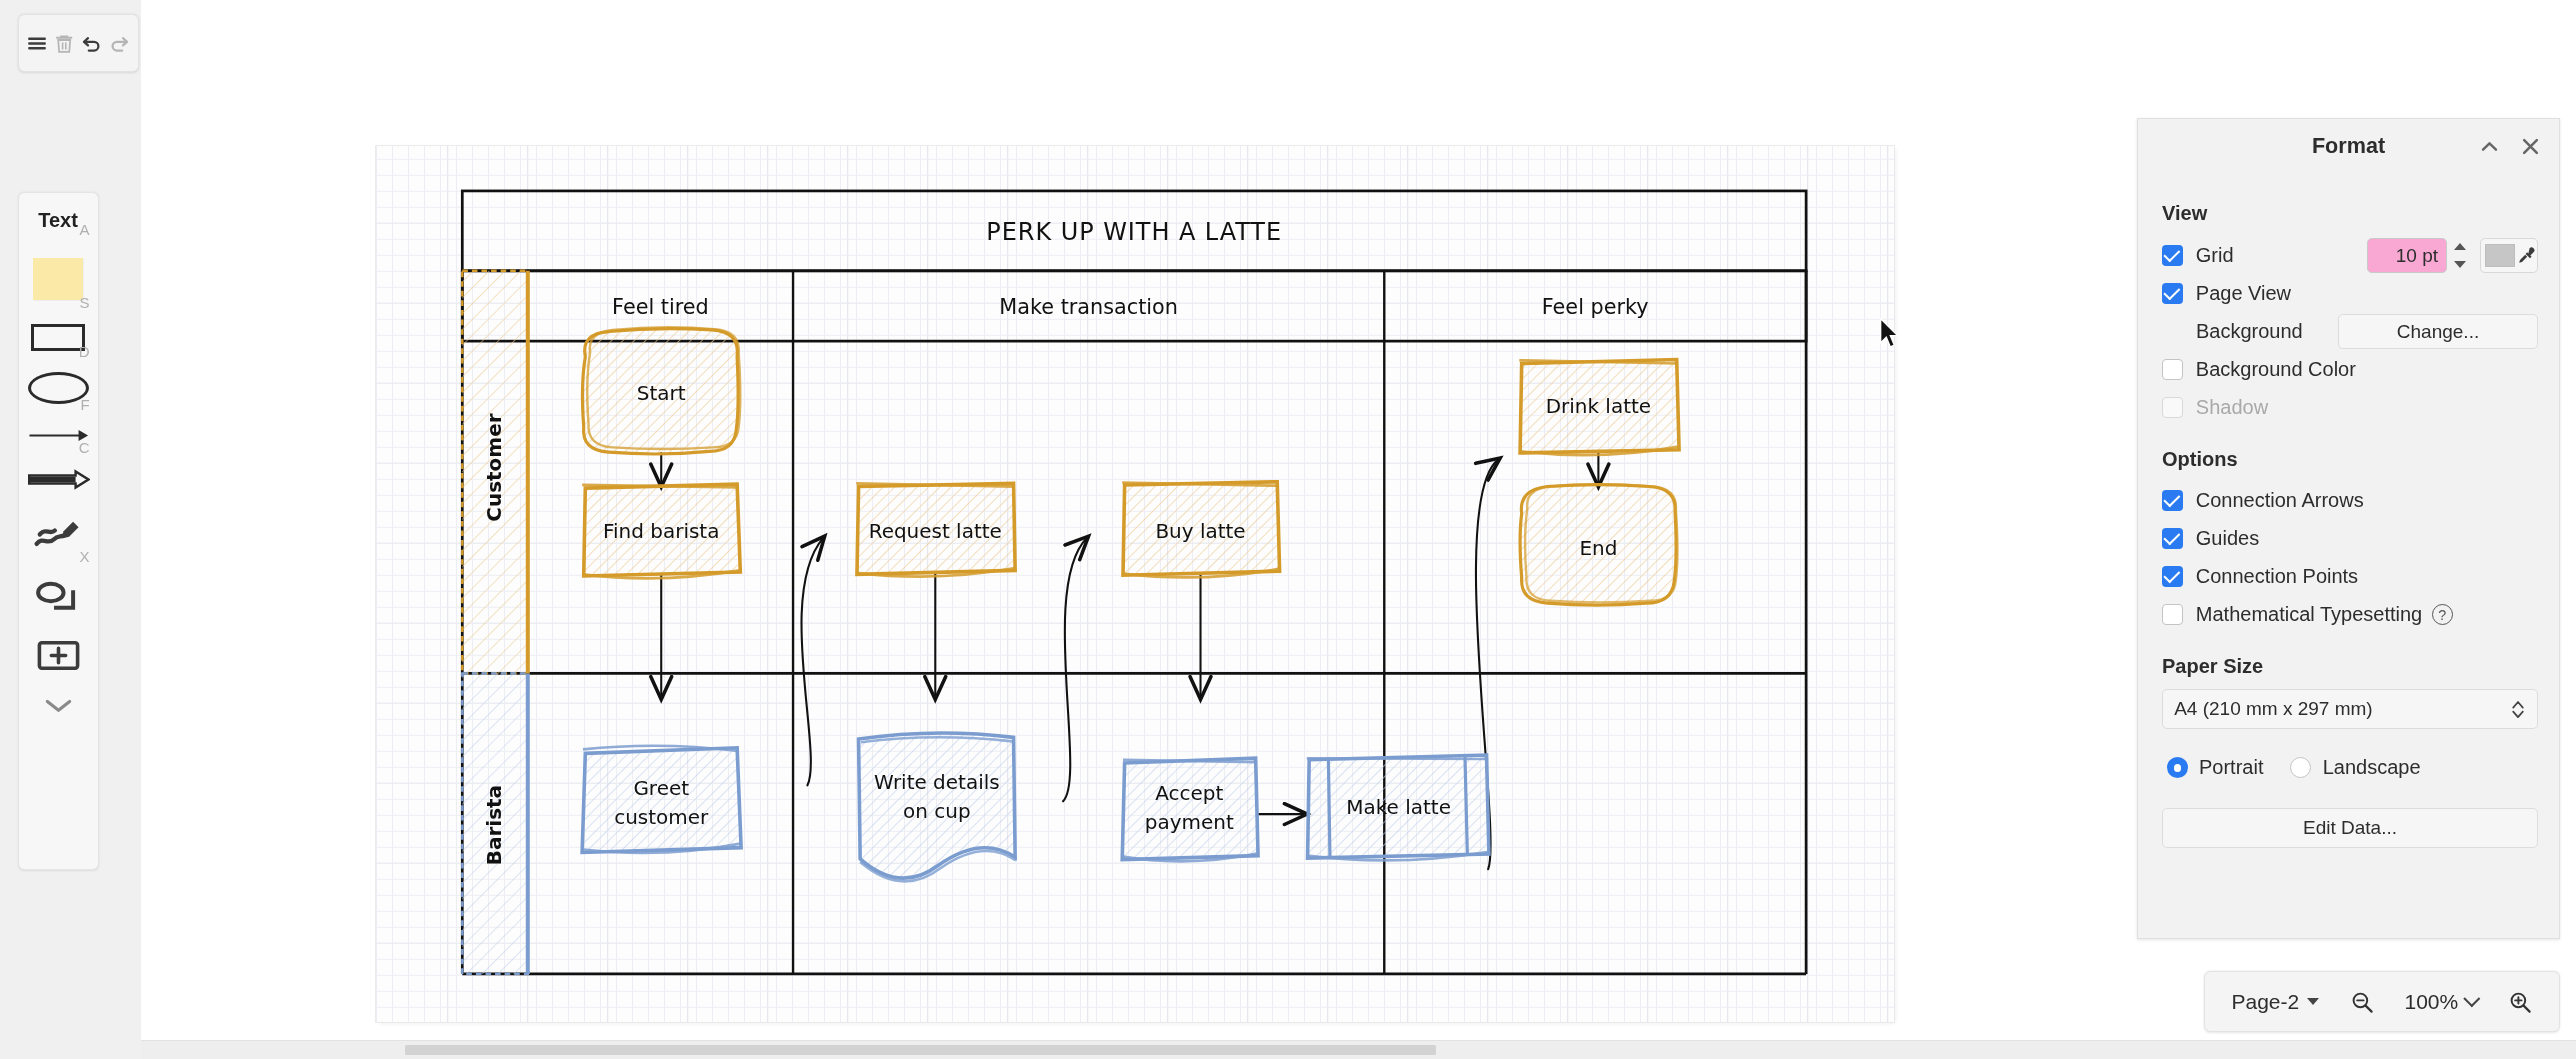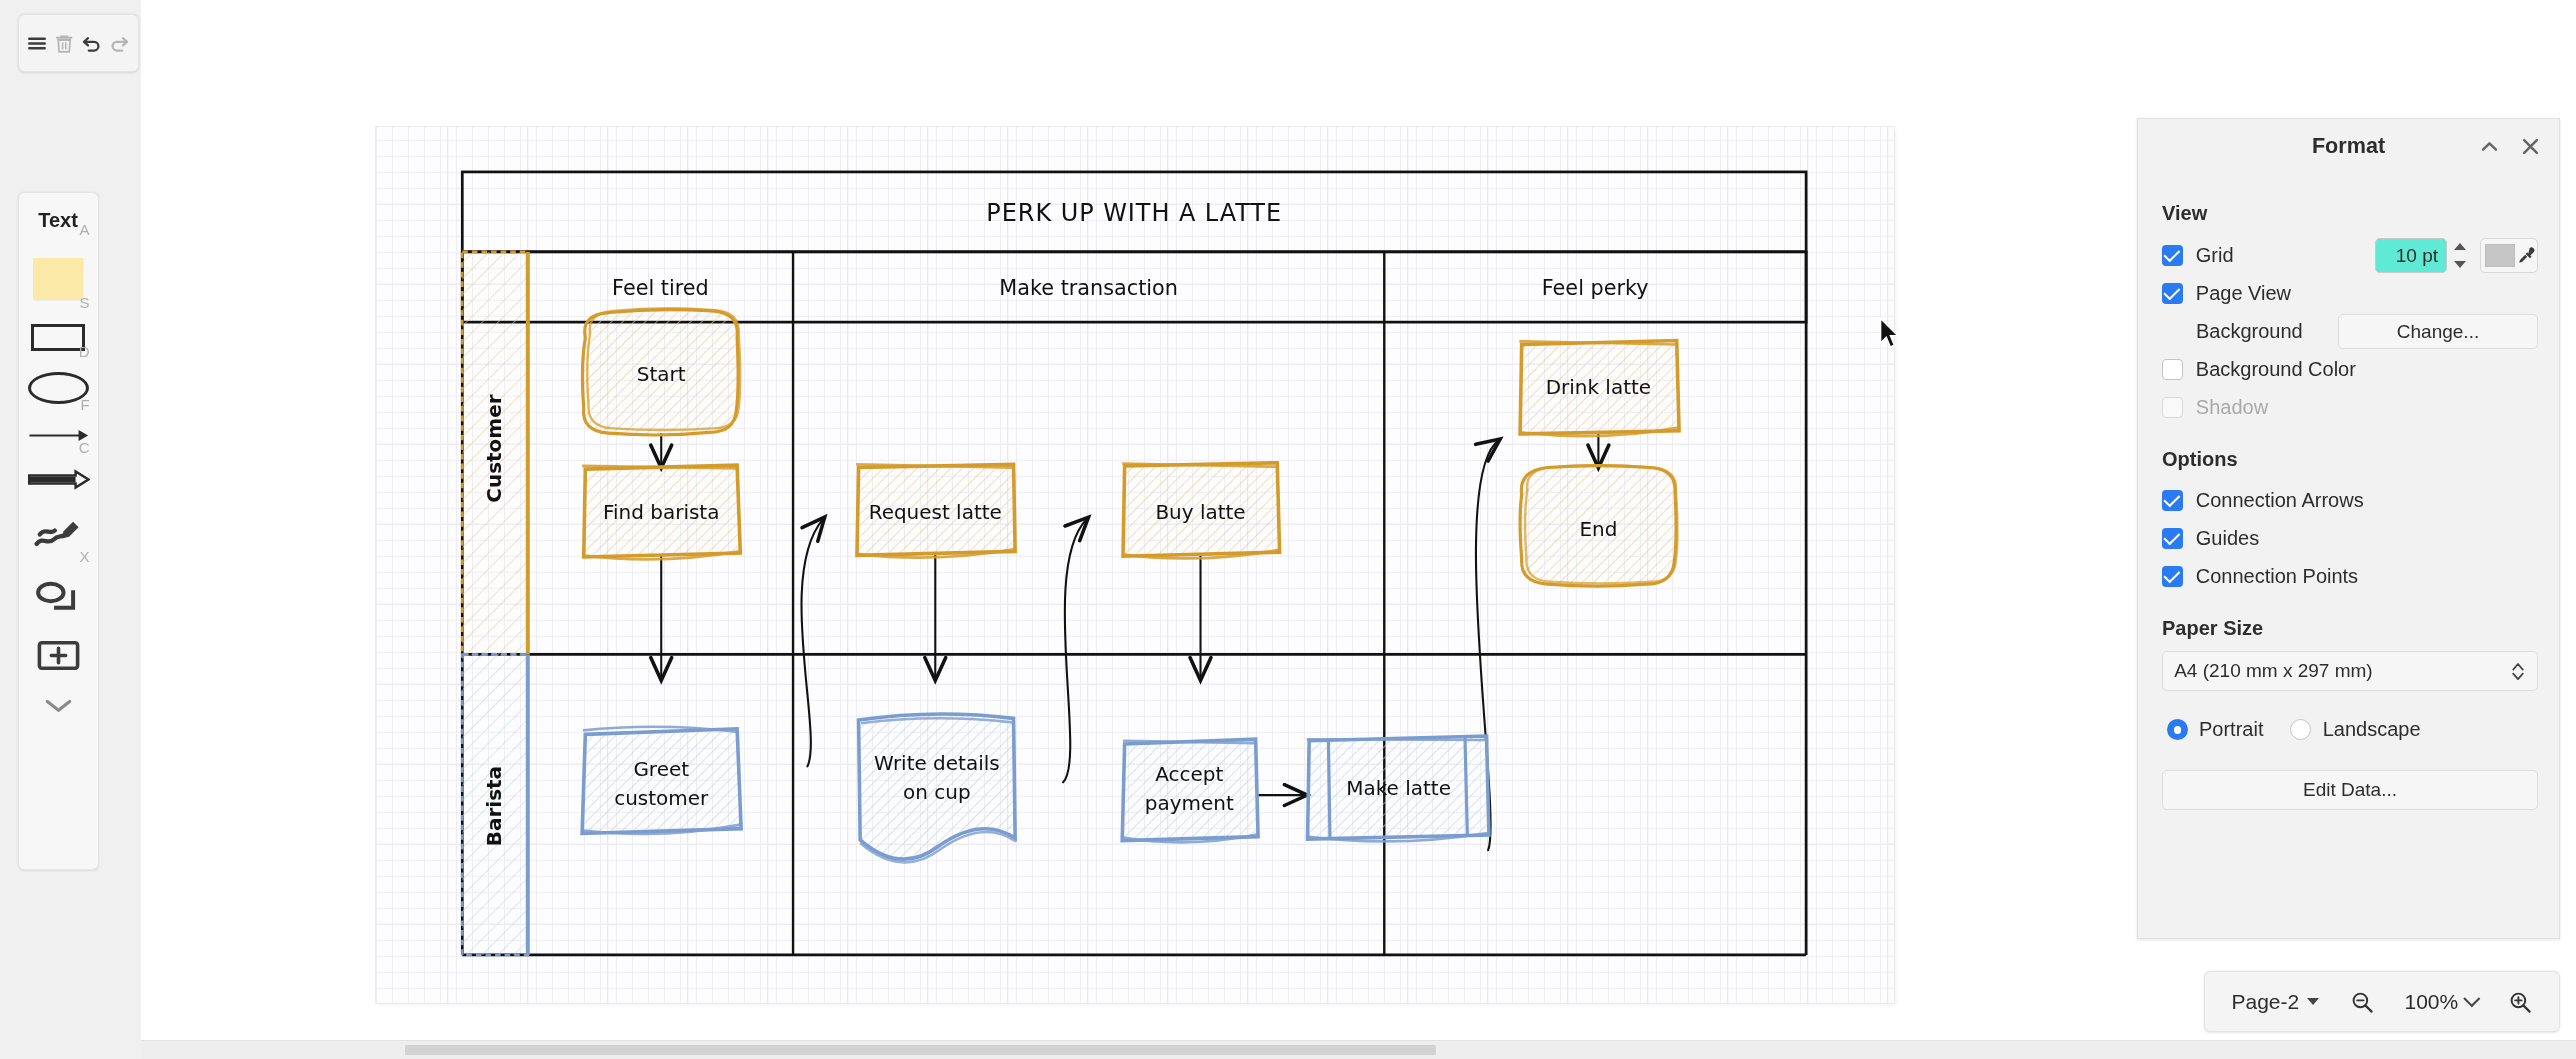--- a/index.html
+++ b/index.html
@@ -53,21 +53,21 @@
      box-shadow:0.8px 0.8px 0 rgba(0,0,0,.05);}
   .pal-rect{width:54px;height:27px;border:3.2px solid #2b2b2b;margin-top:24px;box-sizing:border-box;}
   .pal-ellipse{width:61px;height:32px;border:3.2px solid #2b2b2b;border-radius:50%;margin-top:21px;box-sizing:border-box;}
 
   
   #canvas{
     left:141px;top:0;right:0;bottom:0;
     background:#ffffff;
   }
   #page-sheet{
-    left:376px;top:127px;width:1518px;height:876px;
+    left:376px;top:146px;width:1518px;height:876px;
     background:#fdfdfd;
     box-shadow:0 0 0 0.8px #e6e6e6, 1.6px 1.6px 4.8px rgba(0,0,0,.08);
     overflow:hidden;
   }
   .grid-layer{
     position:absolute;inset:0;
     background-image:
       linear-gradient(to right,#edeef4 0.8px,transparent 0.8px),
       linear-gradient(to bottom,#edeef4 0.8px,transparent 0.8px),
       linear-gradient(to right,#dfe0ea 0.8px,transparent 0.8px),
@@ -106,21 +106,21 @@
   .fp-sec{font-size:20px;font-weight:bold;color:#2d2d2d;margin:12.8px 0 11.2px 0;}
   .fp-row{display:flex;align-items:center;min-height:38px;font-size:20px;color:#2d2d2d;}
   .cb{width:21px;height:21px;border-radius:4px;margin-right:12.8px;flex:none;
       display:flex;align-items:center;justify-content:center;cursor:pointer;box-sizing:border-box;}
   .cb.on{background:#2a7bf2;}
   .cb.off{background:#fff;border:0.8px solid #c4c4c4;}
   .cb .tick{width:12.8px;height:7.2px;border-left:2.4px solid #fff;border-bottom:2.4px solid #fff;
       transform:rotate(-45deg) translate(0.8px,-1.6px);}
   .dim{color:#a9a9a9;}
   .spacer{flex:1;}
-  .num-field{width:72px;height:35px;background:#5eead4;border:0.8px solid #c9c9c9;border-radius:4.8px;
+  .num-field{width:80px;height:35px;background:#f9a8d4;border:0.8px solid #c9c9c9;border-radius:4.8px;
       display:flex;align-items:center;justify-content:flex-end;padding-right:8px;
       font-size:19px;color:#2d2d2d;box-sizing:border-box;cursor:text;}
   .stepper{width:21px;height:35px;display:flex;flex-direction:column;align-items:center;
       justify-content:space-around;margin-left:2.4px;cursor:pointer;}
   .arw{width:0;height:0;border-left:6.4px solid transparent;border-right:6.4px solid transparent;}
   .arw.up{border-bottom:7.2px solid #555;}
   .arw.dn{border-top:7.2px solid #555;}
   .swatch-box{margin-left:9.6px;width:58px;height:35px;background:#f6f6f6;border:0.8px solid #d8d8d8;
       border-radius:4.8px;display:flex;align-items:center;box-sizing:border-box;padding-left:4px;cursor:pointer;}
   .swatch{width:30px;height:22.4px;background:#c6c6c6;border:0.8px solid #bdbdbd;box-sizing:border-box;}
@@ -503,20 +503,25 @@
       <span>Guides</span>
     </div>
 
     <div class="fp-row">
       <span class="cb on">
           <span class="tick"></span>
         </span>
       <span>Connection Points</span>
     </div>
 
+    <div class="fp-row">
+      <span class="cb off"></span>
+      <span>Mathematical Typesetting</span>
+      <span class="help-i">?</span>
+    </div>
 
     <div class="fp-sec" style="margin-top:21px">Paper Size</div>
 
     <div class="select" style="margin-top:1.6px">
       <span>A4 (210 mm x 297 mm)</span>
       <span class="spacer"></span>
       <svg width="16" height="22.4" viewBox="0 0 20 28">
         <path d="M4 12 L10 5 L16 12" fill="none" stroke="#444" stroke-width="2.2" stroke-linecap="round" stroke-linejoin="round"></path>
         <path d="M4 17 L10 24 L16 17" fill="none" stroke="#444" stroke-width="2.2" stroke-linecap="round" stroke-linejoin="round"></path>
       </svg>

